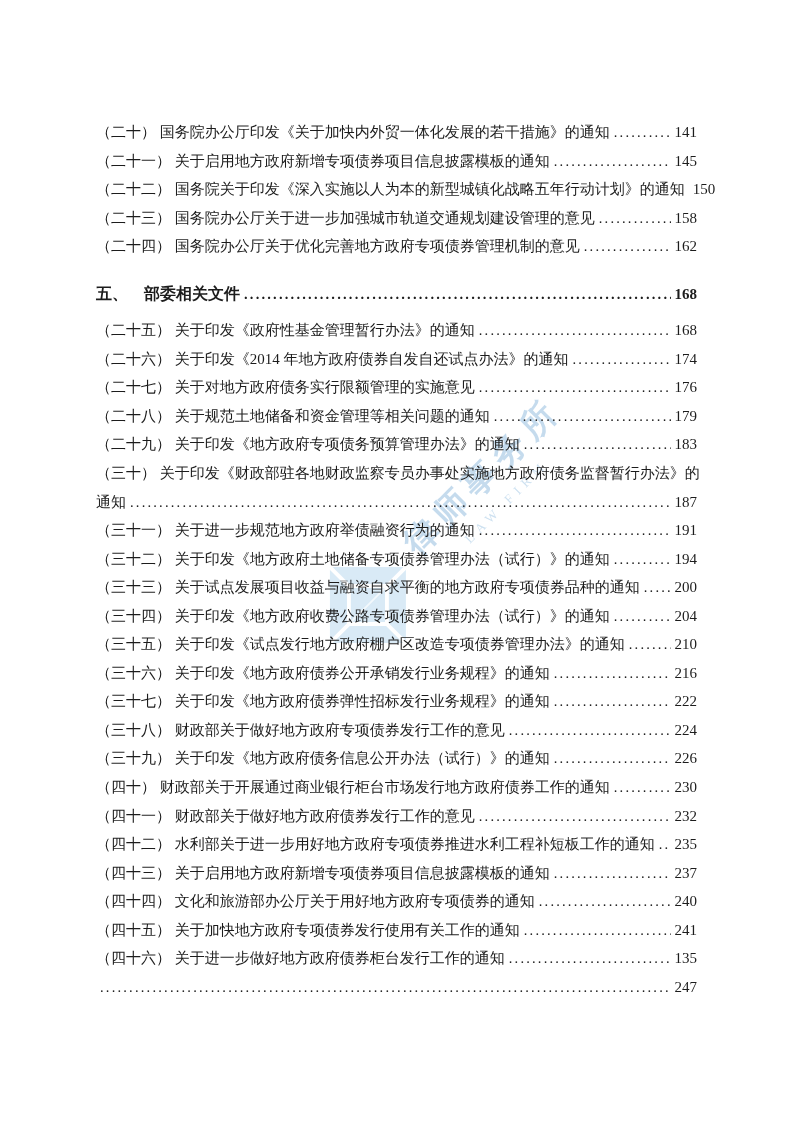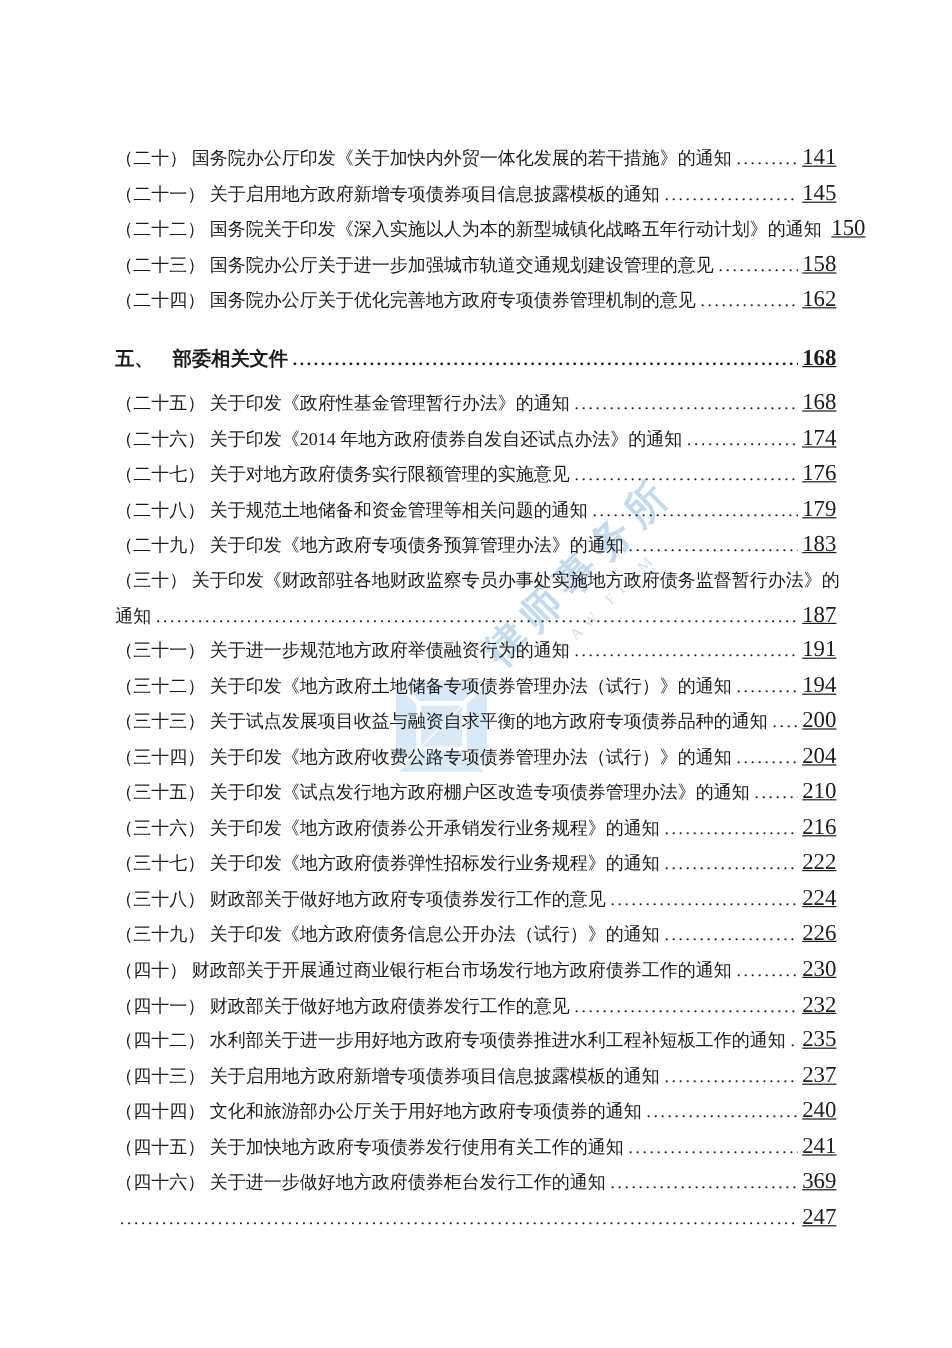--- a/index.html
+++ b/index.html
@@ -64,22 +64,21 @@
     min-width:0;
     overflow:hidden;
     white-space:nowrap;
     font-size:14.5px;
     letter-spacing:2.2px;
     margin:0 4px 0 4px;
     color:#1c1c1c;
   }
   .row .p{
     flex:0 0 auto;
-    font-size:19px;
-    text-decoration:underline;
+    font-size:15px;
   }
   .row.section{
     font-weight:bold;
     margin:19px 0 8px 0;
   }
   .row.section .t{font-size:16px;}
   .row.line .t{white-space:pre;}
 </style>
 </head>
 <body>
@@ -238,20 +237,20 @@
     <span class="p">240</span>
   </div>
       <div class="row entry">
     <span class="t">（四十五） 关于加快地方政府专项债券发行使用有关工作的通知</span>
     <span class="leader">................................................................................................................................................................</span>
     <span class="p">241</span>
   </div>
       <div class="row entry">
     <span class="t">（四十六） 关于进一步做好地方政府债券柜台发行工作的通知</span>
     <span class="leader">................................................................................................................................................................</span>
-    <span class="p">369</span>
+    <span class="p">135</span>
   </div>
       <div class="row entry">
     <span class="leader">................................................................................................................................................................</span>
     <span class="p">247</span>
   </div>
     </div>
 </div>
 
 </body></html>

